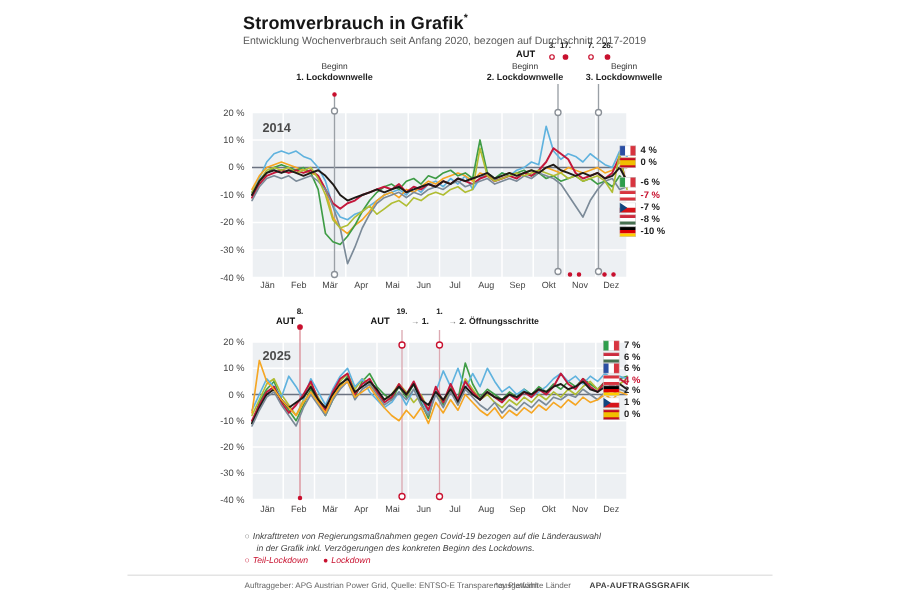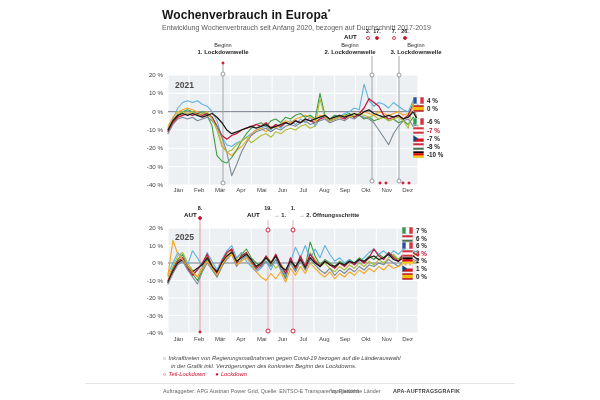--- a/index.html
+++ b/index.html
@@ -160,41 +160,41 @@
         <polyline points="168.0,282.3 172.9,268.3 177.8,259.5 182.7,254.3 187.6,266.5 192.5,273.5 197.4,280.5 202.3,270.0 207.2,259.5 212.1,268.3 217.0,277.0 221.9,266.5 226.8,257.8 231.7,250.8 236.6,264.8 241.5,254.3 246.4,249.0 251.3,257.8 256.2,263.0 261.1,266.5 266.0,257.8 270.9,264.8 275.8,256.0 280.7,268.3 285.6,278.8 290.5,259.5 295.5,270.0 300.4,257.8 305.3,266.5 310.2,242.0 315.1,256.0 320.0,264.8 324.9,259.5 329.8,263.0 334.7,266.5 339.6,261.3 344.5,264.8 349.4,259.5 354.3,263.0 359.2,257.8 364.1,261.3 369.0,256.0 373.9,259.5 378.8,254.3 383.7,257.8 388.6,252.5 393.5,256.0 398.4,259.5 403.3,254.3 408.2,257.8 413.1,252.5 418.0,250.8" fill="none" stroke="#3f9c46" stroke-width="1.1" stroke-linejoin="round" stroke-linecap="round"></polyline>
         <polyline points="168.0,277.0 172.9,266.5 177.8,256.0 182.7,252.5 187.6,263.0 192.5,270.0 197.4,277.0 202.3,266.5 207.2,256.0 212.1,264.8 217.0,273.5 221.9,263.0 226.8,254.3 231.7,249.0 236.6,259.5 241.5,252.5 246.4,256.0 251.3,261.3 256.2,266.5 261.1,263.0 266.0,256.0 270.9,261.3 275.8,268.3 280.7,263.0 285.6,273.5 290.5,261.3 295.5,268.3 300.4,259.5 305.3,270.0 310.2,252.5 315.1,259.5 320.0,266.5 324.9,263.0 329.8,268.3 334.7,271.8 339.6,266.5 344.5,270.0 349.4,264.8 354.3,268.3 359.2,263.0 364.1,266.5 369.0,261.3 373.9,264.8 378.8,259.5 383.7,263.0 388.6,257.8 393.5,254.3 398.4,259.5 403.3,256.0 408.2,252.5 413.1,256.0 418.0,252.5" fill="none" stroke="#b0bd33" stroke-width="1.1" stroke-linejoin="round" stroke-linecap="round"></polyline>
         <polyline points="168.0,273.5 172.9,263.0 177.8,252.5 182.7,257.8 187.6,264.8 192.5,250.8 197.4,257.8 202.3,266.5 207.2,252.5 212.1,261.3 217.0,270.0 221.9,259.5 226.8,250.8 231.7,245.5 236.6,257.8 241.5,252.5 246.4,261.3 251.3,266.5 256.2,271.8 261.1,268.3 266.0,261.3 270.9,270.0 275.8,259.5 280.7,266.5 285.6,275.3 290.5,261.3 295.5,247.3 300.4,257.8 305.3,245.5 310.2,259.5 315.1,249.0 320.0,257.8 324.9,245.5 329.8,254.3 334.7,261.3 339.6,257.8 344.5,263.0 349.4,259.5 354.3,264.8 359.2,261.3 364.1,257.8 369.0,252.5 373.9,249.0 378.8,254.3 383.7,250.8 388.6,256.0 393.5,250.8 398.4,254.3 403.3,249.0 408.2,252.5 413.1,250.8 418.0,252.5" fill="none" stroke="#5fb2de" stroke-width="1.1" stroke-linejoin="round" stroke-linecap="round"></polyline>
         <polyline points="168.0,280.5 172.9,270.0 177.8,261.3 182.7,257.8 187.6,268.3 192.5,275.3 197.4,270.0 202.3,263.0 207.2,254.3 212.1,266.5 217.0,273.5 221.9,261.3 226.8,252.5 231.7,249.0 236.6,263.0 241.5,256.0 246.4,252.5 251.3,261.3 256.2,268.3 261.1,264.8 266.0,256.0 270.9,263.0 275.8,254.3 280.7,264.8 285.6,273.5 290.5,257.8 295.5,268.3 300.4,256.0 305.3,266.5 310.2,254.3 315.1,261.3 320.0,266.5 324.9,261.3 329.8,264.8 334.7,268.3 339.6,263.0 344.5,266.5 349.4,261.3 354.3,264.8 359.2,259.5 364.1,263.0 369.0,257.8 373.9,249.0 378.8,256.0 383.7,259.5 388.6,252.5 393.5,257.8 398.4,261.3 403.3,254.3 408.2,257.8 413.1,252.5 418.0,256.0" fill="none" stroke="#c4183c" stroke-width="1.3" stroke-linejoin="round" stroke-linecap="round"></polyline>
         <polyline points="168.0,282.3 172.9,271.8 177.8,263.0 182.7,259.5 187.6,266.5 192.5,271.8 197.4,268.3 202.3,264.8 207.2,257.8 212.1,266.5 217.0,271.8 221.9,263.0 226.8,256.0 231.7,252.5 236.6,261.3 241.5,257.8 246.4,254.3 251.3,259.5 256.2,266.5 261.1,263.0 266.0,257.8 270.9,263.0 275.8,256.0 280.7,266.5 285.6,270.0 290.5,261.3 295.5,266.5 300.4,259.5 305.3,268.3 310.2,257.8 315.1,263.0 320.0,266.5 324.9,261.3 329.8,264.8 334.7,266.5 339.6,263.0 344.5,264.8 349.4,261.3 354.3,263.0 359.2,259.5 364.1,261.3 369.0,257.8 373.9,256.0 378.8,259.5 383.7,257.8 388.6,254.3 393.5,259.5 398.4,261.3 403.3,257.8 408.2,259.5 413.1,256.0 418.0,259.5" fill="none" stroke="#1f1a17" stroke-width="1.3" stroke-linejoin="round" stroke-linecap="round"></polyline>
         <polyline points="168.0,284.0 172.9,273.5 177.8,264.8 182.7,261.3 187.6,270.0 192.5,277.0 197.4,284.0 202.3,271.8 207.2,263.0 212.1,270.0 217.0,277.0 221.9,266.5 226.8,259.5 231.7,254.3 236.6,266.5 241.5,259.5 246.4,256.0 251.3,263.0 256.2,270.0 261.1,266.5 266.0,261.3 270.9,266.5 275.8,259.5 280.7,270.0 285.6,277.0 290.5,263.0 295.5,271.8 300.4,261.3 305.3,270.0 310.2,259.5 315.1,264.8 320.0,270.0 324.9,273.5 329.8,268.3 334.7,275.3 339.6,270.0 344.5,273.5 349.4,268.3 354.3,271.8 359.2,266.5 364.1,270.0 369.0,264.8 373.9,266.5 378.8,263.0 383.7,264.8 388.6,259.5 393.5,263.0 398.4,266.5 403.3,261.3 408.2,263.0 413.1,259.5 418.0,261.3" fill="none" stroke="#7b8a98" stroke-width="1.1" stroke-linejoin="round" stroke-linecap="round"></polyline>
         <polyline points="168.0,275.3 172.9,240.3 177.8,254.3 182.7,259.5 187.6,266.5 192.5,271.8 197.4,277.0 202.3,268.3 207.2,261.3 212.1,268.3 217.0,275.3 221.9,264.8 226.8,257.8 231.7,254.3 236.6,264.8 241.5,261.3 246.4,257.8 251.3,264.8 256.2,271.8 261.1,277.0 266.0,280.5 270.9,273.5 275.8,278.8 280.7,271.8 285.6,282.3 290.5,268.3 295.5,275.3 300.4,266.5 305.3,273.5 310.2,263.0 315.1,268.3 320.0,273.5 324.9,277.0 329.8,271.8 334.7,278.8 339.6,273.5 344.5,277.0 349.4,271.8 354.3,275.3 359.2,270.0 364.1,273.5 369.0,268.3 373.9,271.8 378.8,266.5 383.7,270.0 388.6,264.8 393.5,268.3 398.4,266.5 403.3,263.0 408.2,266.5 413.1,261.3 418.0,263.0" fill="none" stroke="#f5a623" stroke-width="1.1" stroke-linejoin="round" stroke-linecap="round"></polyline>
       </g>
     </svg>
 
-  <div class="title"><span>Wochenverbrauch in Europa</span><sup>*</sup></div>
+  <div class="title"><span>Stromverbrauch in Grafik</span><sup>*</sup></div>
   <div class="subtitle">Entwicklung Wochenverbrauch seit Anfang 2020, bezogen auf Durchschnitt 2017-2019</div>
 
   <div class="aut" style="left:344px;top:33px;">AUT</div>
   <div class="ann-date" style="left:368px;top:28px;">3.</div>
   <div class="ann-date" style="left:377px;top:28px;">17.</div>
   <div class="ann-date" style="left:394px;top:28px;">7.</div>
   <div class="ann-date" style="left:405px;top:28px;">26.</div>
   <div class="ann-label" style="left:223px;top:42px;"><span>Beginn</span><b>1. Lockdownwelle</b></div>
   <div class="ann-label" style="left:350px;top:42px;"><span>Beginn</span><b>2. Lockdownwelle</b></div>
   <div class="ann-label" style="left:416px;top:42px;"><span>Beginn</span><b>3. Lockdownwelle</b></div>
 
   <div class="aut" style="left:184px;top:211px;">AUT</div>
   <div class="ann-date" style="left:200px;top:205px;">8.</div>
   <div class="aut" style="left:247px;top:211px;">AUT</div>
   <div class="ann-date" style="left:268px;top:205px;">19.</div>
   <div class="ann-step" style="left:274px;top:212px;"><span>→</span> <b>1.</b></div>
   <div class="ann-date" style="left:293px;top:205px;">1.</div>
   <div class="ann-step" style="left:299px;top:212px;"><span>→</span> <b>2. Öffnungsschritte</b></div>
 
-  <div class="year-label" style="left:175px;top:80px;">2021</div>
+  <div class="year-label" style="left:175px;top:80px;">2014</div>
   <div class="year-label" style="left:175px;top:232px;">2025</div>
 
   <div id="legend1" class="legend" style="left:413px;top:97px;">
       <div class="lg-row">
         <span class="lg-flag">
           <svg width="11" height="7" viewBox="0 0 11 7">
             <rect width="11" height="7" fill="#ffffff"></rect>
             <rect width="3.7" height="7" fill="#2b4ea3"></rect>
             <rect x="7.3" width="3.7" height="7" fill="#d8343f"></rect>
             <rect x="0.2" y="0.2" width="10.6" height="6.6" fill="none" stroke="#c9c9c9" stroke-width="0.4"></rect>

